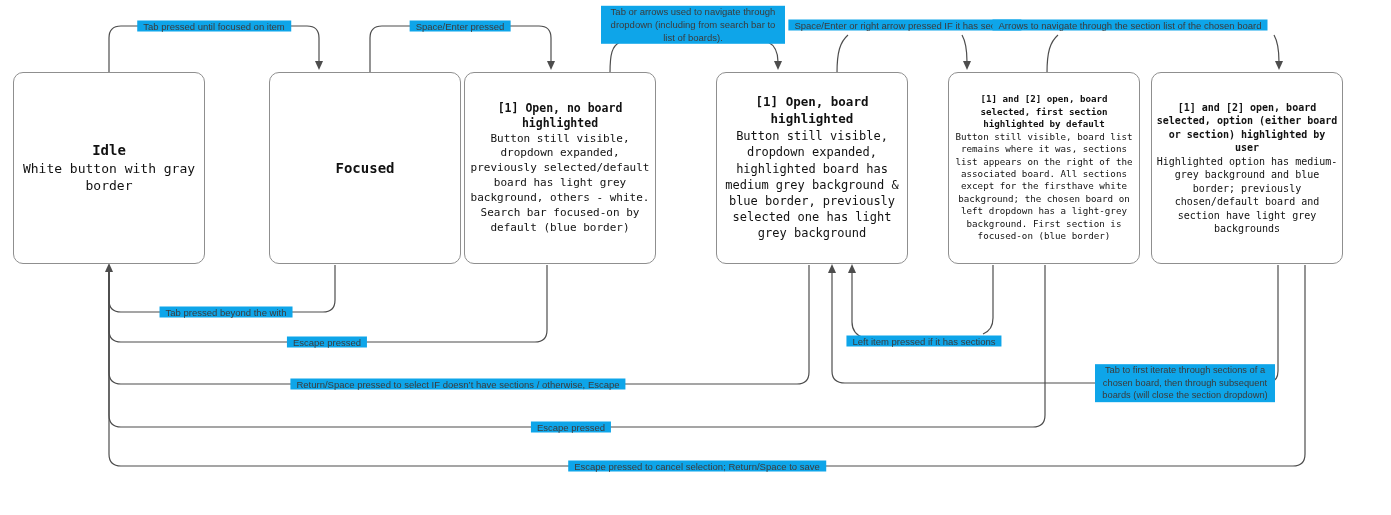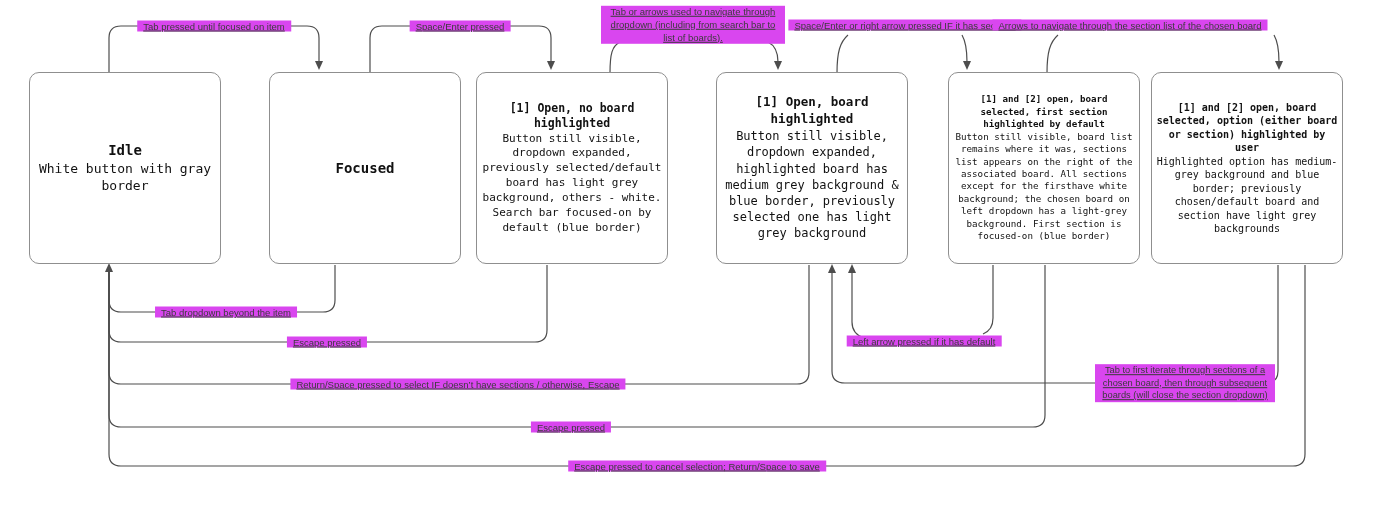--- a/index.html
+++ b/index.html
@@ -5,28 +5,28 @@
   html,body{margin:0;padding:0;background:#fff;}
   .canvas{position:relative;width:1391px;height:515px;background:#fff;overflow:hidden;
           font-family:"Liberation Sans",sans-serif;}
   .wires{position:absolute;left:0;top:0;width:1391px;height:515px;z-index:1;}
   .state{position:absolute;top:72px;width:192px;height:192px;box-sizing:border-box;
          border:1px solid #8f8f8f;border-radius:10px;background:#fff;z-index:3;
          display:flex;flex-direction:column;justify-content:center;align-items:center;
          text-align:center;color:#111;font-family:"DejaVu Sans Mono",monospace;
          padding:4px;line-height:1.35;}
   .state .title{font-weight:bold;}
-  .s1{left:29px;font-size:13px;}  .s1 .title{font-size:14px;}
+  .s1{left:13px;font-size:13px;}  .s1 .title{font-size:14px;}
   .s2{left:247px;font-size:13px;margin-left:22px;} .s2 .title{font-size:14px;}
-  .s3{left:476px;font-size:11px;} .s3 .title{font-size:11.5px;}
+  .s3{left:464px;font-size:11px;} .s3 .title{font-size:11.5px;}
   .s4{left:716px;font-size:12px;} .s4 .title{font-size:12.5px;}
   .s5{left:948px;font-size:9.2px;}.s5 .title{font-size:9.2px;}
   .s6{left:1151px;font-size:10px;}.s6 .title{font-size:10px;}
-  .lbl{position:absolute;transform:translate(-50%,-50%);background:#d946ef;padding:0 6px;
-       font-size:9.5px;color:#3b3b3b;white-space:nowrap;z-index:2;text-decoration:underline;}
+  .lbl{position:absolute;transform:translate(-50%,-50%);background:#0ea5e9;padding:0 6px;
+       font-size:9.5px;color:#3b3b3b;white-space:nowrap;z-index:2;}
   .lbl-multi{white-space:normal;text-align:center;line-height:1.35;}
   .t1{left:214px;top:26px;} .t2{left:460px;top:26px;}
   .t3{left:693px;top:25px;width:172px;}
   .t4{left:905px;top:25px;} .t5{left:1130px;top:25px;}
   .b1{left:226px;top:312px;} .b2{left:327px;top:342px;}
   .b3{left:458px;top:384px;} .b4{left:571px;top:427px;}
   .b5{left:697px;top:466px;} .b6{left:924px;top:341px;}
   .b7{left:1185px;top:383px;width:168px;font-size:9.3px;}
 </style>
 </head>
@@ -87,21 +87,21 @@
   <div class="state s6">
     <div class="title">[1] and [2] open, board selected, option (either board or section) highlighted by user</div>
     <div class="body">Highlighted option has medium-grey background and blue border; previously chosen/default board and section have light grey backgrounds</div>
   </div>
 
   <div class="lbl t1">Tab pressed until focused on item</div>
   <div class="lbl t2">Space/Enter pressed</div>
   <div class="lbl lbl-multi t3">Tab or arrows used to navigate through dropdown (including from search bar to list of boards).</div>
   <div class="lbl t4">Space/Enter or right arrow pressed IF it has sections</div>
   <div class="lbl t5">Arrows to navigate through the section list of the chosen board</div>
-  <div class="lbl b1">Tab dropdown beyond the item</div>
+  <div class="lbl b1">Tab pressed beyond the with</div>
   <div class="lbl b2">Escape pressed</div>
   <div class="lbl b3">Return/Space pressed to select IF doesn’t have sections / otherwise, Escape</div>
   <div class="lbl b4">Escape pressed</div>
   <div class="lbl b5">Escape pressed to cancel selection; Return/Space to save</div>
-  <div class="lbl b6">Left arrow pressed if it has default</div>
+  <div class="lbl b6">Left item pressed if it has sections</div>
   <div class="lbl lbl-multi b7">Tab to first iterate through sections of a chosen board, then through subsequent boards (will close the section dropdown)</div>
 
 </div>
 
 </body></html>

